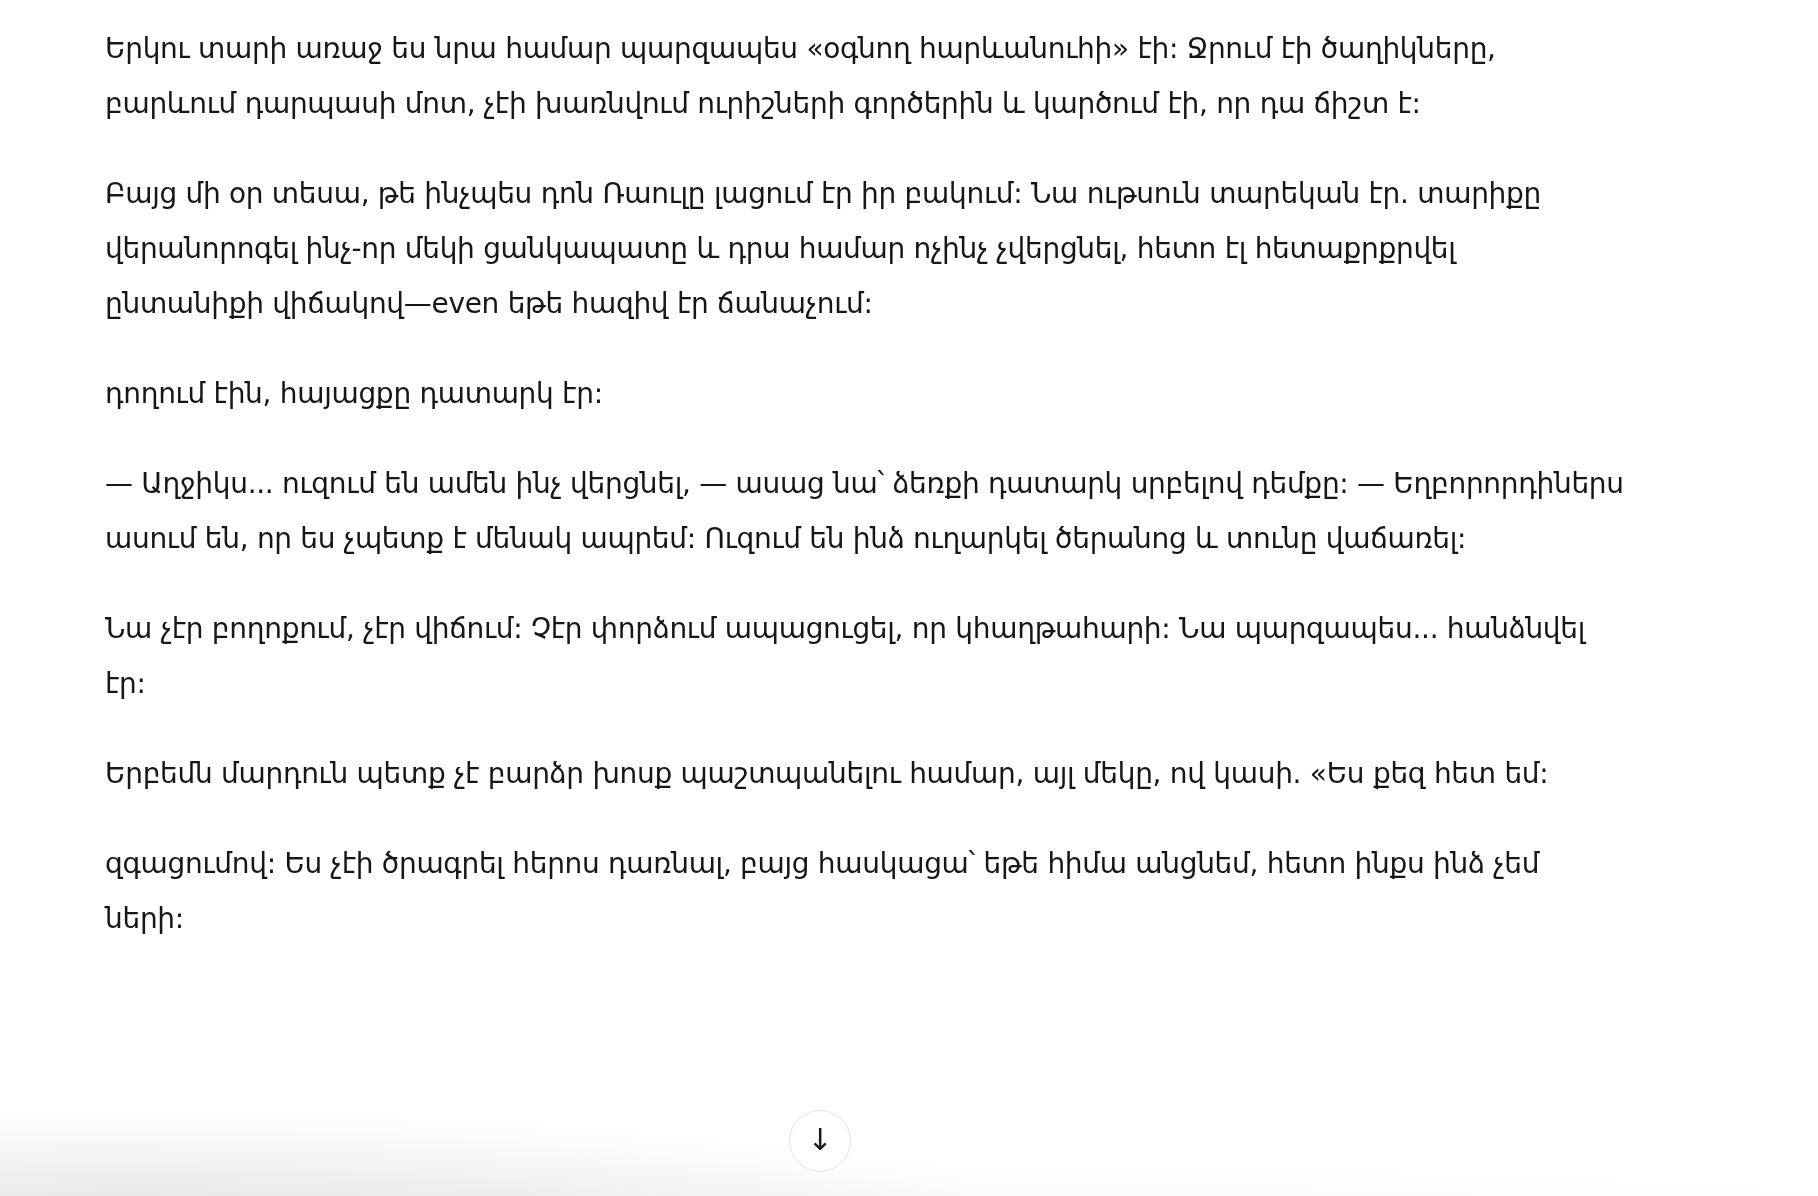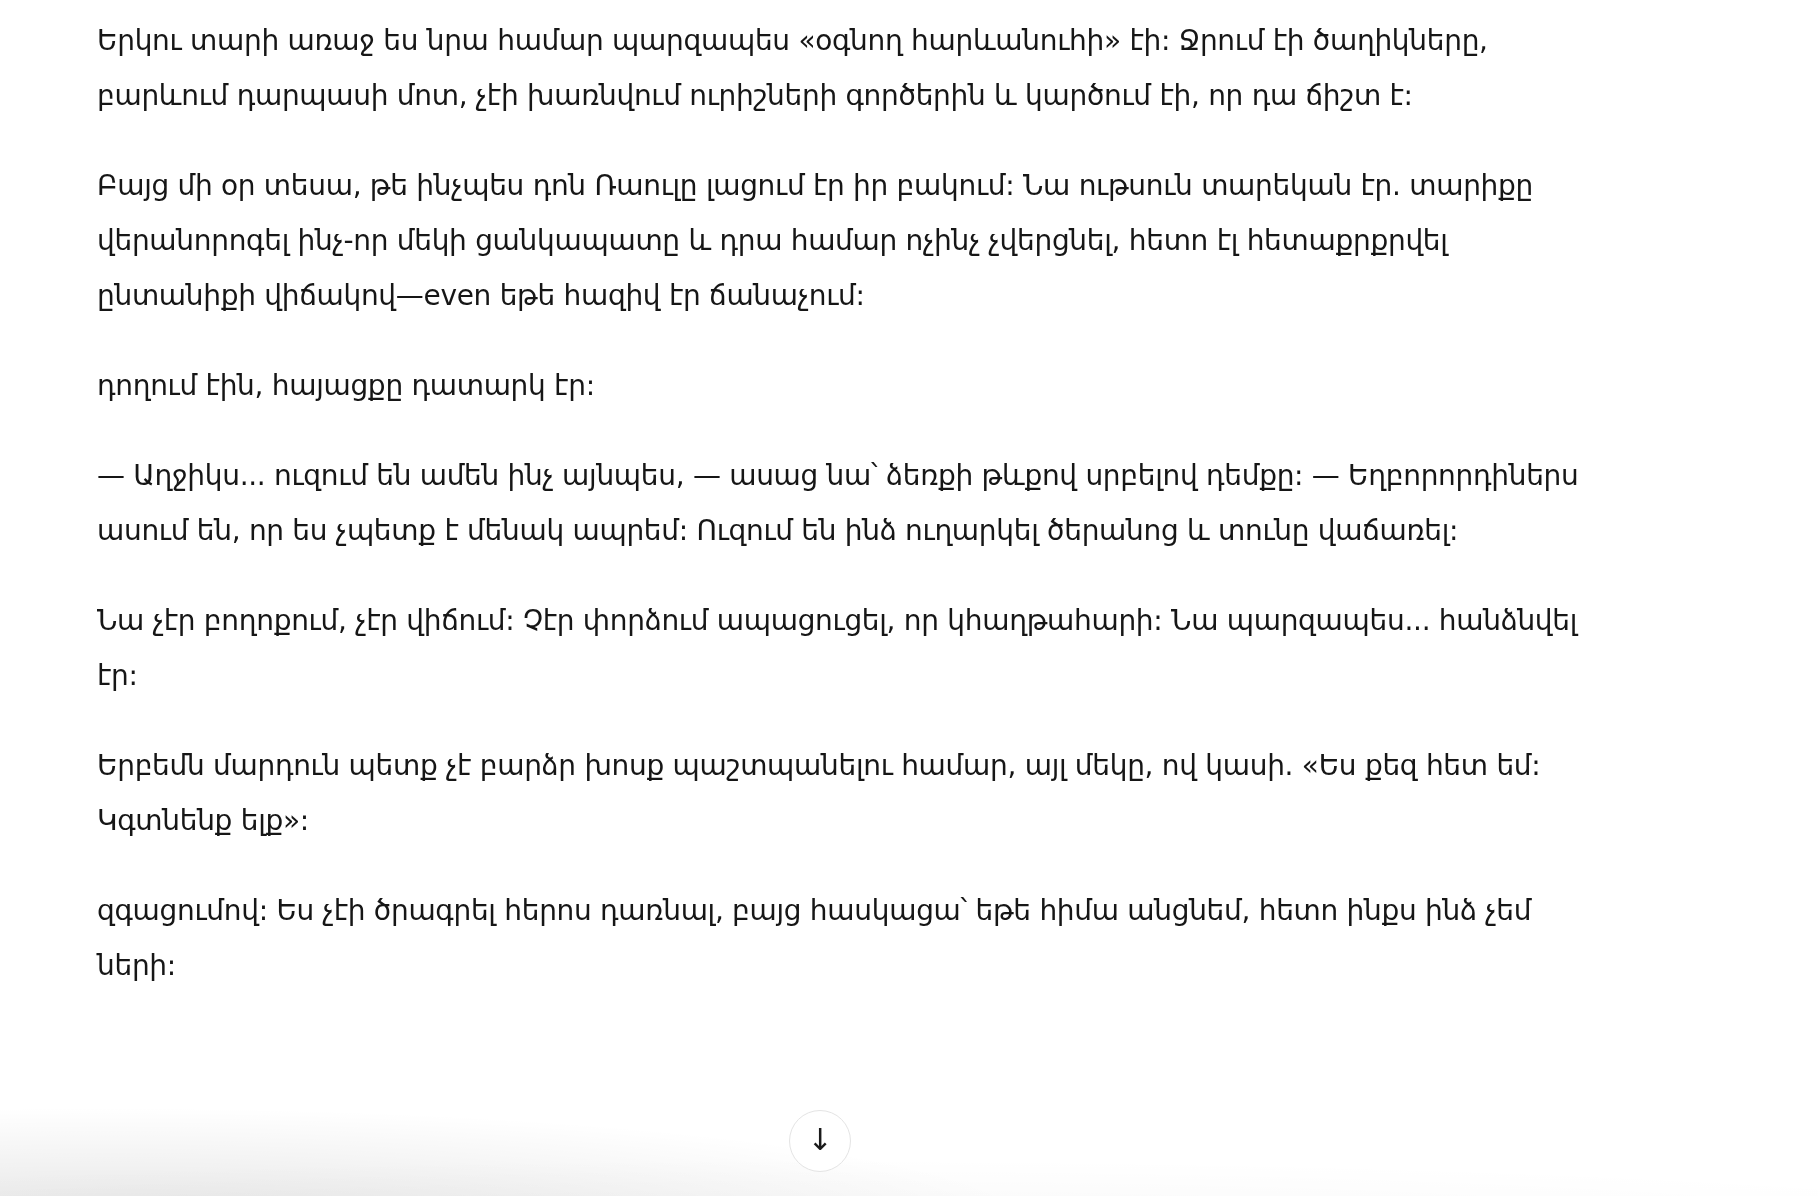--- a/index.html
+++ b/index.html
@@ -14,21 +14,21 @@
     font-family: "DejaVu Sans", "Liberation Sans", sans-serif;
     color: #161616;
     position: relative;
   }
   .message {
     position: absolute;
     left: 97px;
     top: 13px;
     width: 1700px;
   }
-  .paragraph { margin: 0; }
+  .paragraph { margin: 8px; }
   .paragraph + .paragraph { margin-top: 35px; }
   .line {
     font-size: 28px;
     line-height: 55px;
     letter-spacing: -0.3px;
     white-space: nowrap;
   }
   .bottom-fade {
     position: absolute;
     left: 0;
@@ -78,32 +78,31 @@
     <div class="line">Բայց մի օր տեսա, թե ինչպես դոն Ռաուլը լացում էր իր բակում: Նա ութսուն տարեկան էր. տարիքը</div>
     <div class="line">վերանորոգել ինչ-որ մեկի ցանկապատը և դրա համար ոչինչ չվերցնել, հետո էլ հետաքրքրվել</div>
     <div class="line">ընտանիքի վիճակով—even եթե հազիվ էր ճանաչում:</div>
   </div>
 
   <div class="paragraph">
     <div class="line">դողում էին, հայացքը դատարկ էր:</div>
   </div>
 
   <div class="paragraph">
-    <div class="line">— Աղջիկս... ուզում են ամեն ինչ այնպես, — ասաց նա՝ ձեռքի թևքով սրբելով դեմքը: — Եղբորորդիներս</div>
+    <div class="line">— Աղջիկս... ուզում են ամեն ինչ վերցնել, — ասաց նա՝ ձեռքի դատարկ սրբելով դեմքը: — Եղբորորդիներս</div>
     <div class="line">ասում են, որ ես չպետք է մենակ ապրեմ: Ուզում են ինձ ուղարկել ծերանոց և տունը վաճառել:</div>
   </div>
 
   <div class="paragraph">
     <div class="line">Նա չէր բողոքում, չէր վիճում: Չէր փորձում ապացուցել, որ կհաղթահարի: Նա պարզապես... հանձնվել</div>
     <div class="line">էր:</div>
   </div>
 
   <div class="paragraph">
     <div class="line">Երբեմն մարդուն պետք չէ բարձր խոսք պաշտպանելու համար, այլ մեկը, ով կասի. «Ես քեզ հետ եմ:</div>
-    <div class="line">Կգտնենք ելք»:</div>
   </div>
 
   <div class="paragraph">
     <div class="line">զգացումով: Ես չէի ծրագրել հերոս դառնալ, բայց հասկացա՝ եթե հիմա անցնեմ, հետո ինքս ինձ չեմ</div>
     <div class="line">ների:</div>
   </div>
 
 </div>
 
 <div class="bottom-fade"></div>

